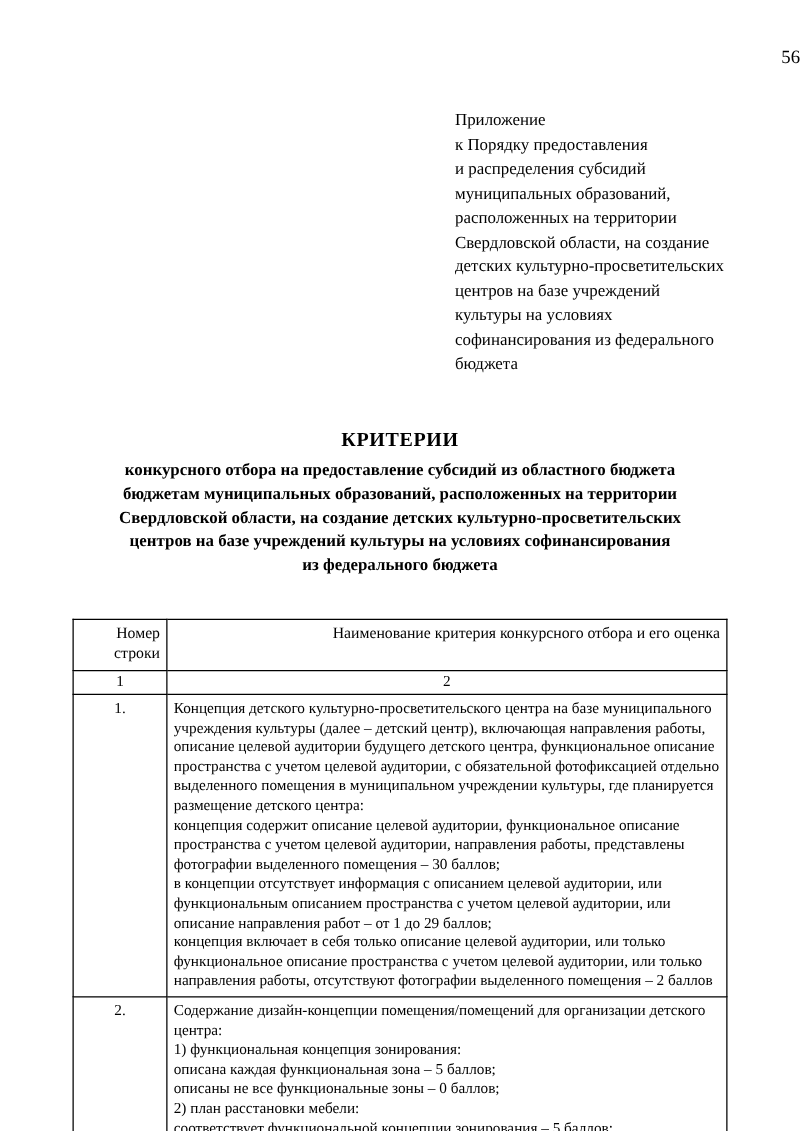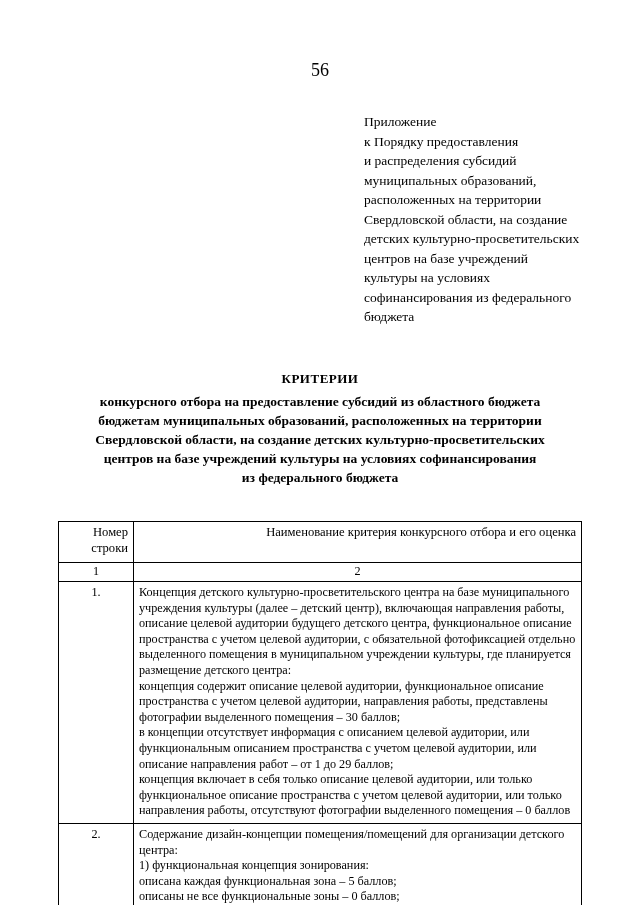--- a/index.html
+++ b/index.html
@@ -15,44 +15,44 @@
     overflow: hidden;
   }
   .page {
     position: relative;
     width: 640px;
     height: 905px;
     box-sizing: border-box;
     padding: 0;
   }
   .page-number {
-    text-align: center;
-    font-size: 18px;
-    margin-top: 60px;
+    text-align: right;
+    font-size: 15px;
+    margin-top: 38px;
     margin-bottom: 16px;
   }
   .appendix-block {
     margin-left: 364px;
     width: 250px;
     font-size: 13.5px;
     line-height: 19.5px;
     margin-top: 31px;
   }
   .appendix-block .line {
     white-space: pre-wrap;
   }
   .title-block {
     margin-top: 42px;
     text-align: center;
     font-weight: bold;
     font-size: 13.5px;
     line-height: 19px;
   }
   .title-main {
-    font-size: 13px;
+    font-size: 16px;
     letter-spacing: 0.5px;
     margin-bottom: 4px;
     font-family: Liberation Serif, serif;
   }
   .title-sub {
     margin: 0 auto;
     width: 540px;
   }
   .title-sub .tline {
     display: block;
@@ -138,21 +138,21 @@
     <tr>
       <td class="col-num numrow">1</td>
       <td class="numrow">2</td>
     </tr>
     <tr>
       <td class="col-num cellnum">1.</td>
       <td class="cell-text">
         <p>Концепция детского культурно-просветительского центра на базе муниципального учреждения культуры (далее – детский центр), включающая направления работы, описание целевой аудитории будущего детского центра, функциональное описание пространства с учетом целевой аудитории, с обязательной фотофиксацией отдельно выделенного помещения в муниципальном учреждении культуры, где планируется размещение детского центра:</p>
         <p>концепция содержит описание целевой аудитории, функциональное описание пространства с учетом целевой аудитории, направления работы, представлены фотографии выделенного помещения – 30 баллов;</p>
         <p>в концепции отсутствует информация с описанием целевой аудитории, или функциональным описанием пространства с учетом целевой аудитории, или описание направления работ – от 1 до 29 баллов;</p>
-        <p>концепция включает в себя только описание целевой аудитории, или только функциональное описание пространства с учетом целевой аудитории, или только направления работы, отсутствуют фотографии выделенного помещения – 0 баллов</p>
+        <p>концепция включает в себя только описание целевой аудитории, или только функциональное описание пространства с учетом целевой аудитории, или только направления работы, отсутствуют фотографии выделенного помещения – 2 баллов</p>
       </td>
     </tr>
     <tr>
       <td class="col-num cellnum">2.</td>
       <td class="cell-text hidden-overflow">
         <p>Содержание дизайн-концепции помещения/помещений для организации детского центра:</p>
         <p>1) функциональная концепция зонирования:</p>
         <p>описана каждая функциональная зона – 5 баллов;</p>
         <p>описаны не все функциональные зоны – 0 баллов;</p>
         <p>2) план расстановки мебели:</p>

